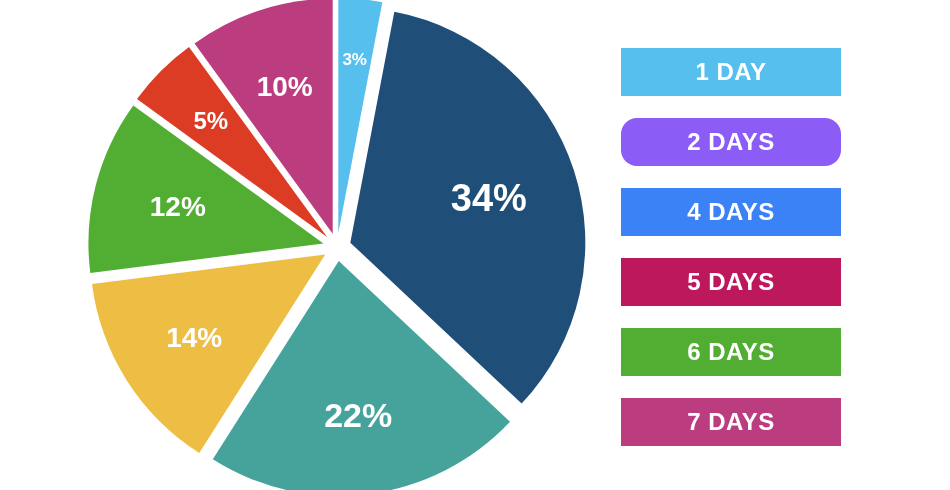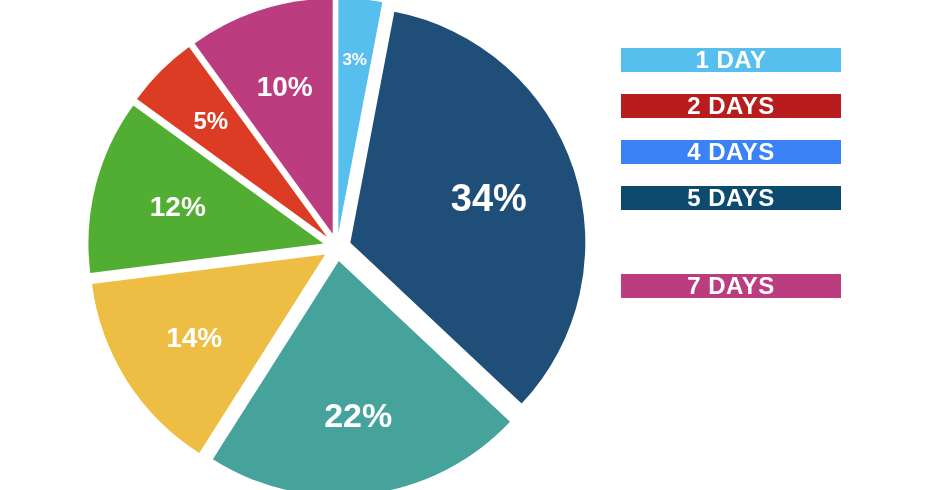--- a/index.html
+++ b/index.html
@@ -42,21 +42,21 @@
   #legend {
     position: absolute;
     left: 621px;
     top: 48px;
     width: 220px;
     display: flex;
     flex-direction: column;
     gap: 22px;
   }
   .legend-item {
-    height: 24px;
+    height: 48px;
     width: 220px;
     display: flex;
     align-items: center;
     justify-content: center;
     box-sizing: border-box;
   }
   .legend-label {
     color: #ffffff;
     font-family: "Liberation Sans", sans-serif;
     font-weight: 700;
@@ -92,27 +92,30 @@
           <text x="210.78" y="120.78" class="slice-label" font-size="24">5%</text>
           <text x="284.75" y="86.18" class="slice-label" font-size="28">10%</text>
         </g>
     </svg>
   </div>
 
   <div id="legend">
       <div class="legend-item" style="background: rgb(86, 191, 238);">
         <span class="legend-label">1 DAY</span>
       </div>
-      <div class="legend-item" style="background: #b91c1c;">
+      <div class="legend-item" style="background: #8b5cf6; border-radius: 16px;">
         <span class="legend-label">2 DAYS</span>
       </div>
       <div class="legend-item" style="background: #3b82f6;">
         <span class="legend-label">4 DAYS</span>
       </div>
-      <div class="legend-item" style="background: #0c4a6e; align-items: flex-end;">
+      <div class="legend-item" style="background: #be185d;">
         <span class="legend-label">5 DAYS</span>
       </div>
-      <div class="legend-item" style="background: rgb(188, 61, 127); margin-top: 42px;">
+      <div class="legend-item" style="background: rgb(82, 174, 50);">
+        <span class="legend-label">6 DAYS</span>
+      </div>
+      <div class="legend-item" style="background: rgb(188, 61, 127);">
         <span class="legend-label">7 DAYS</span>
       </div>
     </div>
 
 </div>
 
 </body></html>

